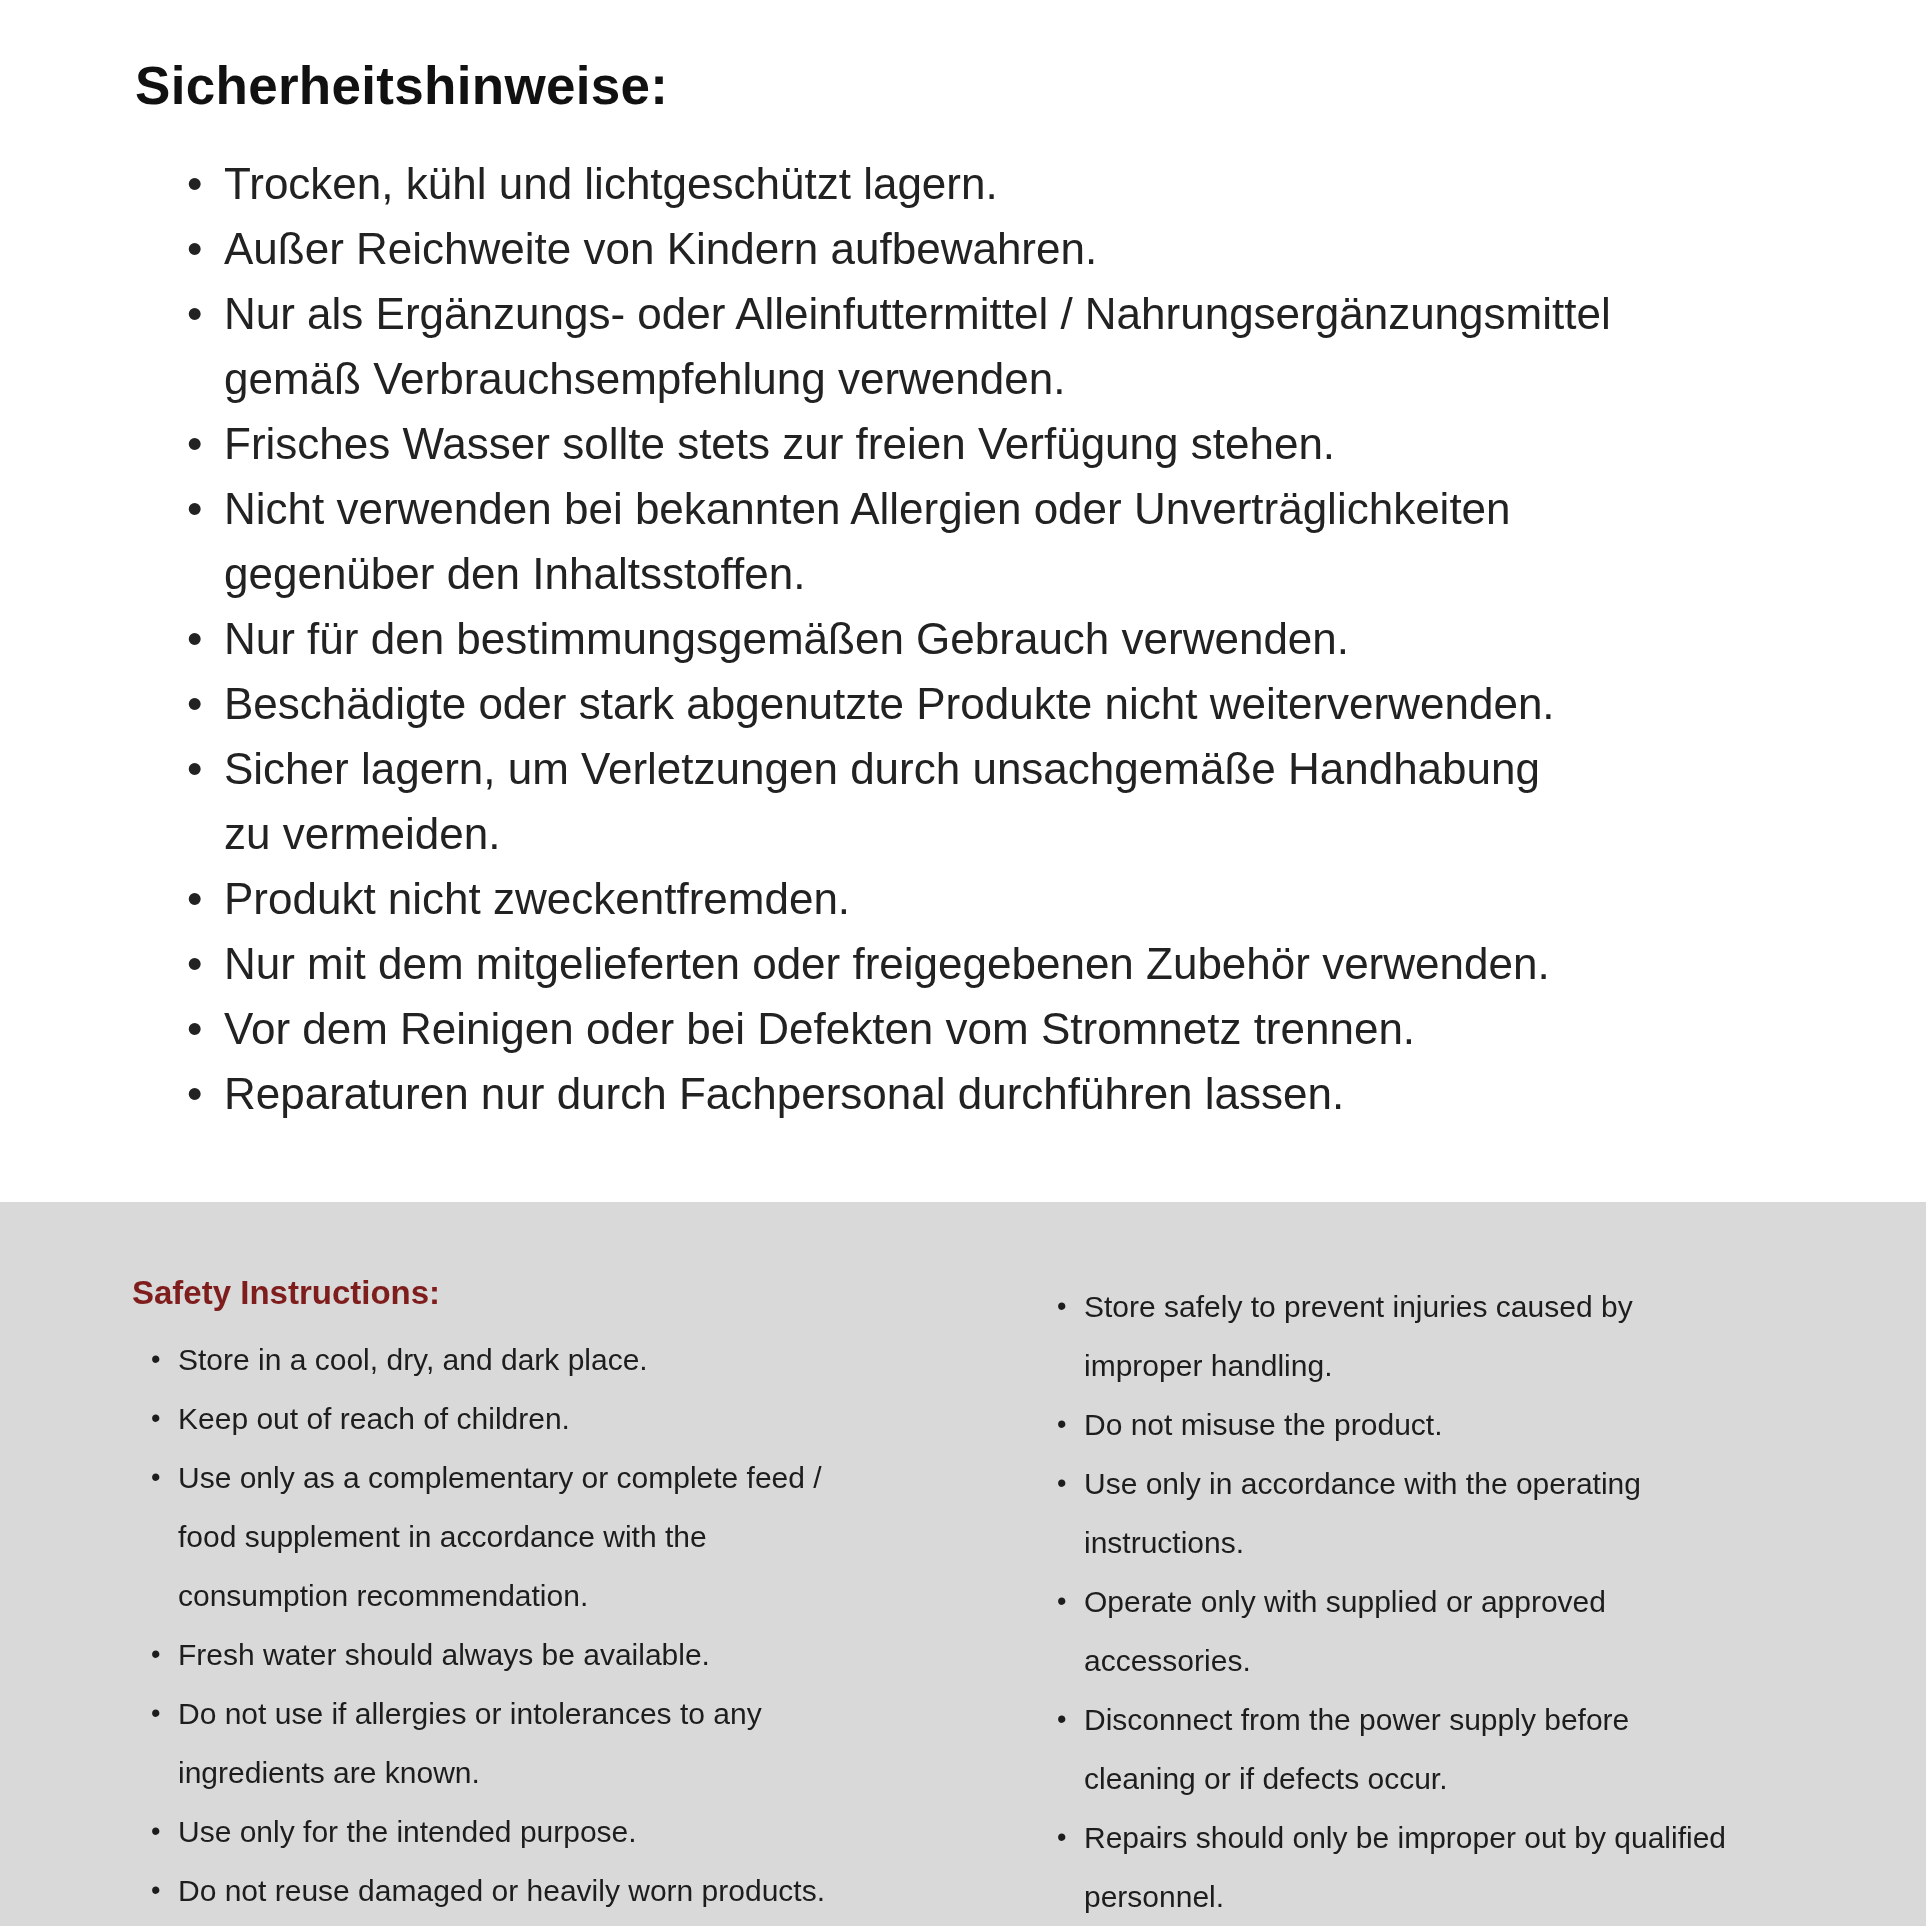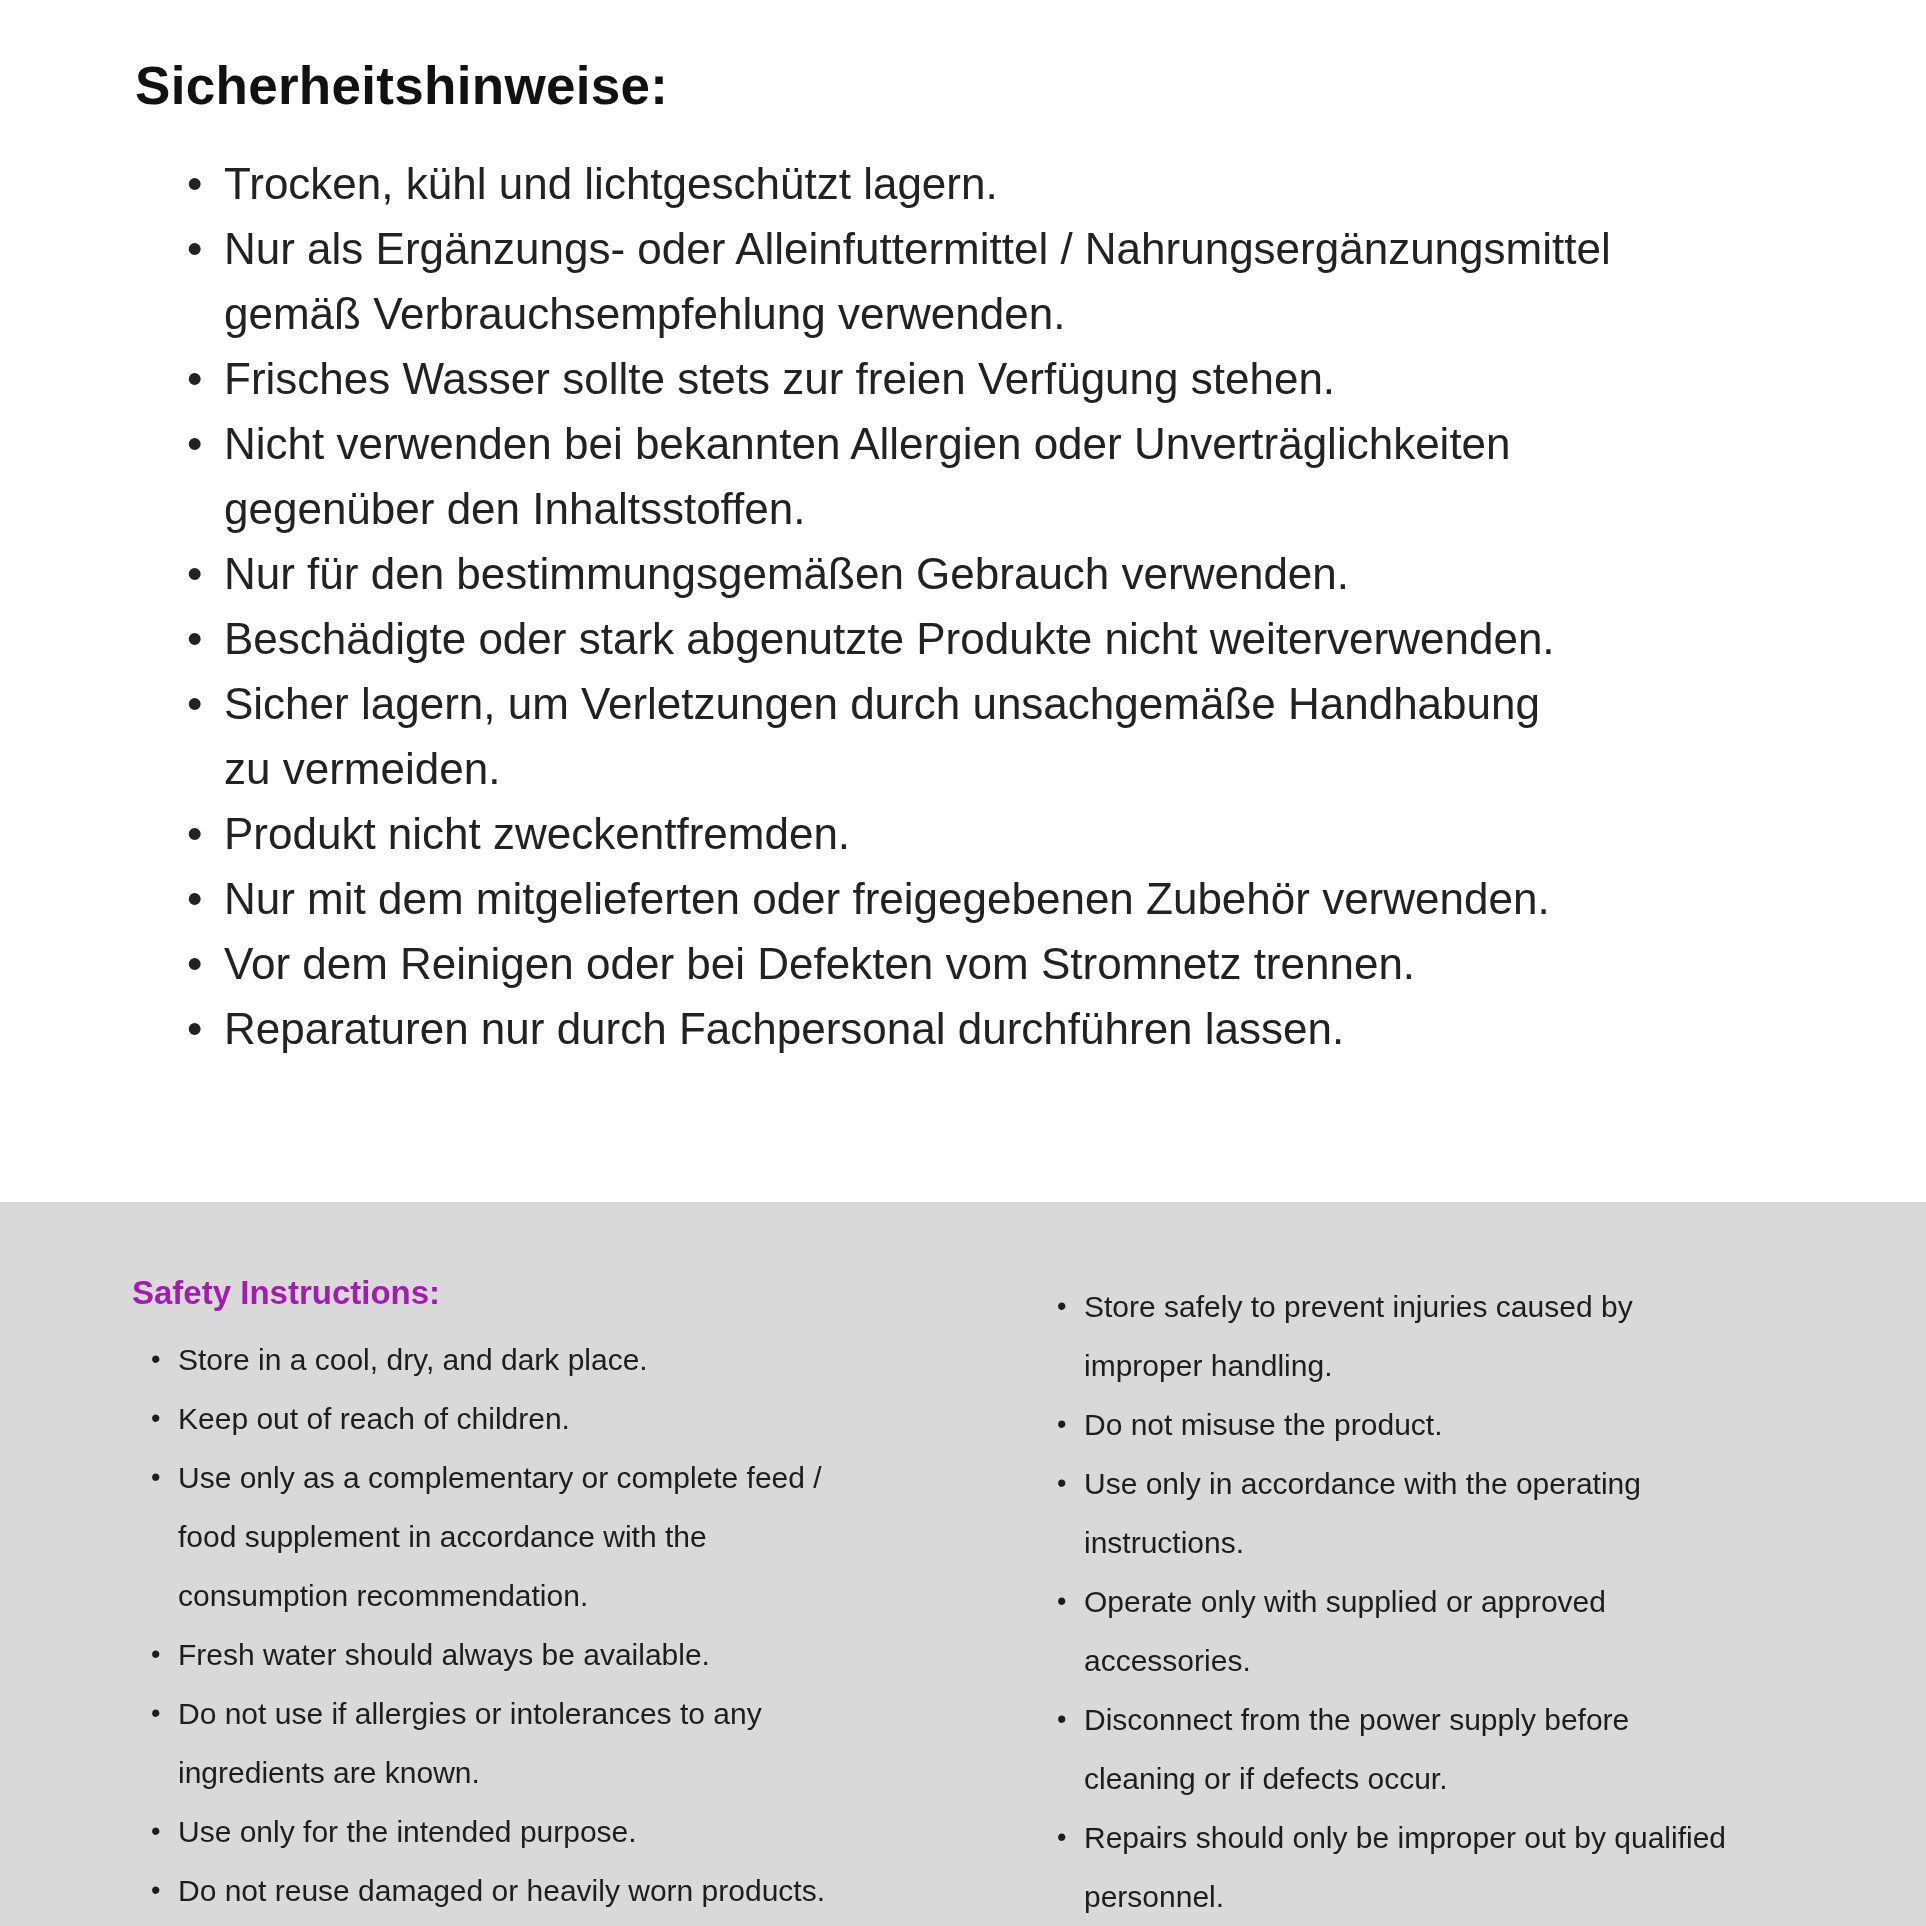--- a/index.html
+++ b/index.html
@@ -63,21 +63,21 @@
     display: flex;
     gap: 60px;
   }
   .en-col-left  { width: 846px; }
   .en-col-right { flex: 1; padding-top: 2.6px; }
 
   .en-title {
     margin: 0 0 18px 0;
     font-size: 33px;
     font-weight: 700;
-    color: #a21caf;
+    color: #7f1d1d;
   }
   .en-list {
     margin: 0;
     padding: 0 0 0 19px;
     list-style: none;
   }
   .en-list li {
     position: relative;
     padding-left: 27px;
     font-size: 30px;
@@ -96,20 +96,21 @@
 </style>
 </head>
 <body>
 
 <div class="page">
 
   <section class="de-section">
     <h1 class="de-title">Sicherheitshinweise:</h1>
     <ul class="de-list">
       <li>Trocken, kühl und lichtgeschützt lagern.</li>
+      <li>Außer Reichweite von Kindern aufbewahren.</li>
       <li>Nur als Ergänzungs- oder Alleinfuttermittel / Nahrungsergänzungsmittel
 gemäß Verbrauchsempfehlung verwenden.</li>
       <li>Frisches Wasser sollte stets zur freien Verfügung stehen.</li>
       <li>Nicht verwenden bei bekannten Allergien oder Unverträglichkeiten
 gegenüber den Inhaltsstoffen.</li>
       <li>Nur für den bestimmungsgemäßen Gebrauch verwenden.</li>
       <li>Beschädigte oder stark abgenutzte Produkte nicht weiterverwenden.</li>
       <li>Sicher lagern, um Verletzungen durch unsachgemäße Handhabung
 zu vermeiden.</li>
       <li>Produkt nicht zweckentfremden.</li>

